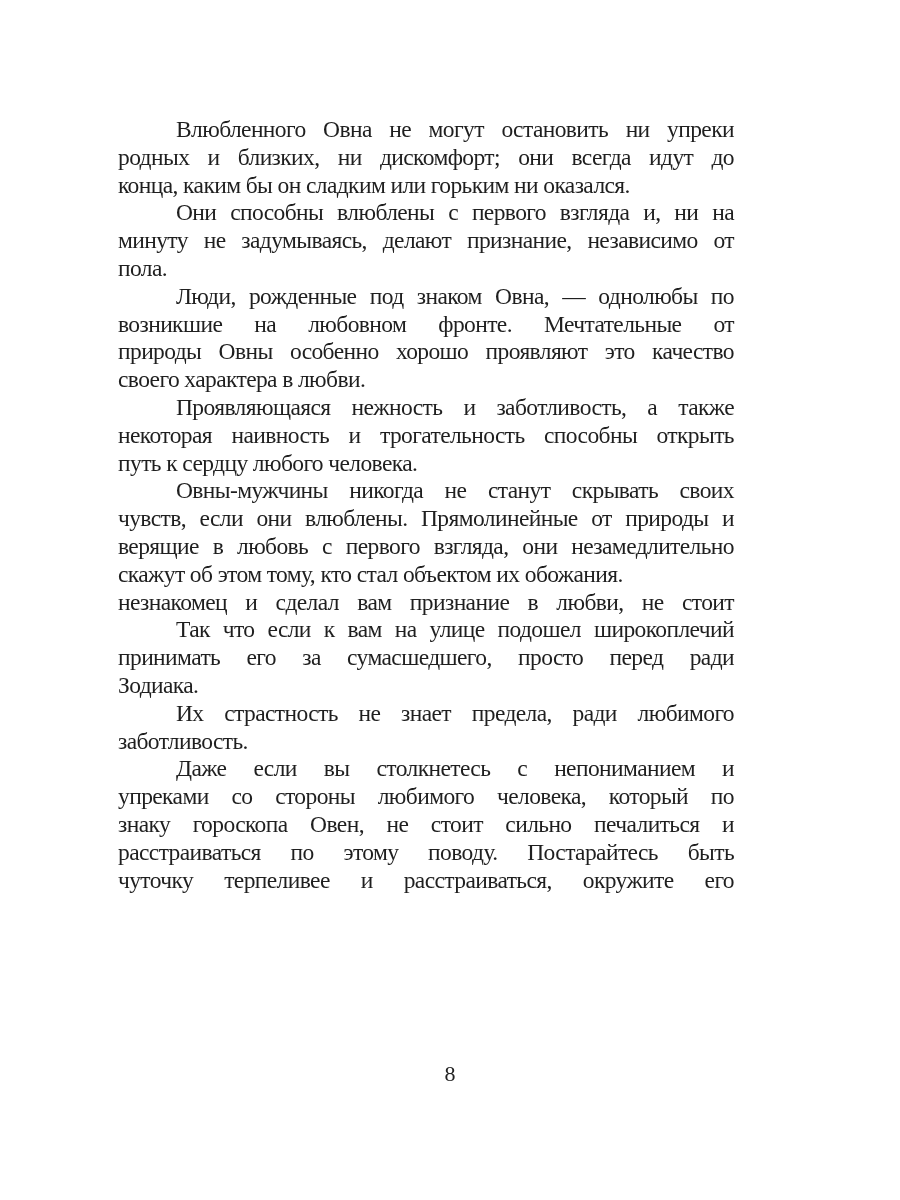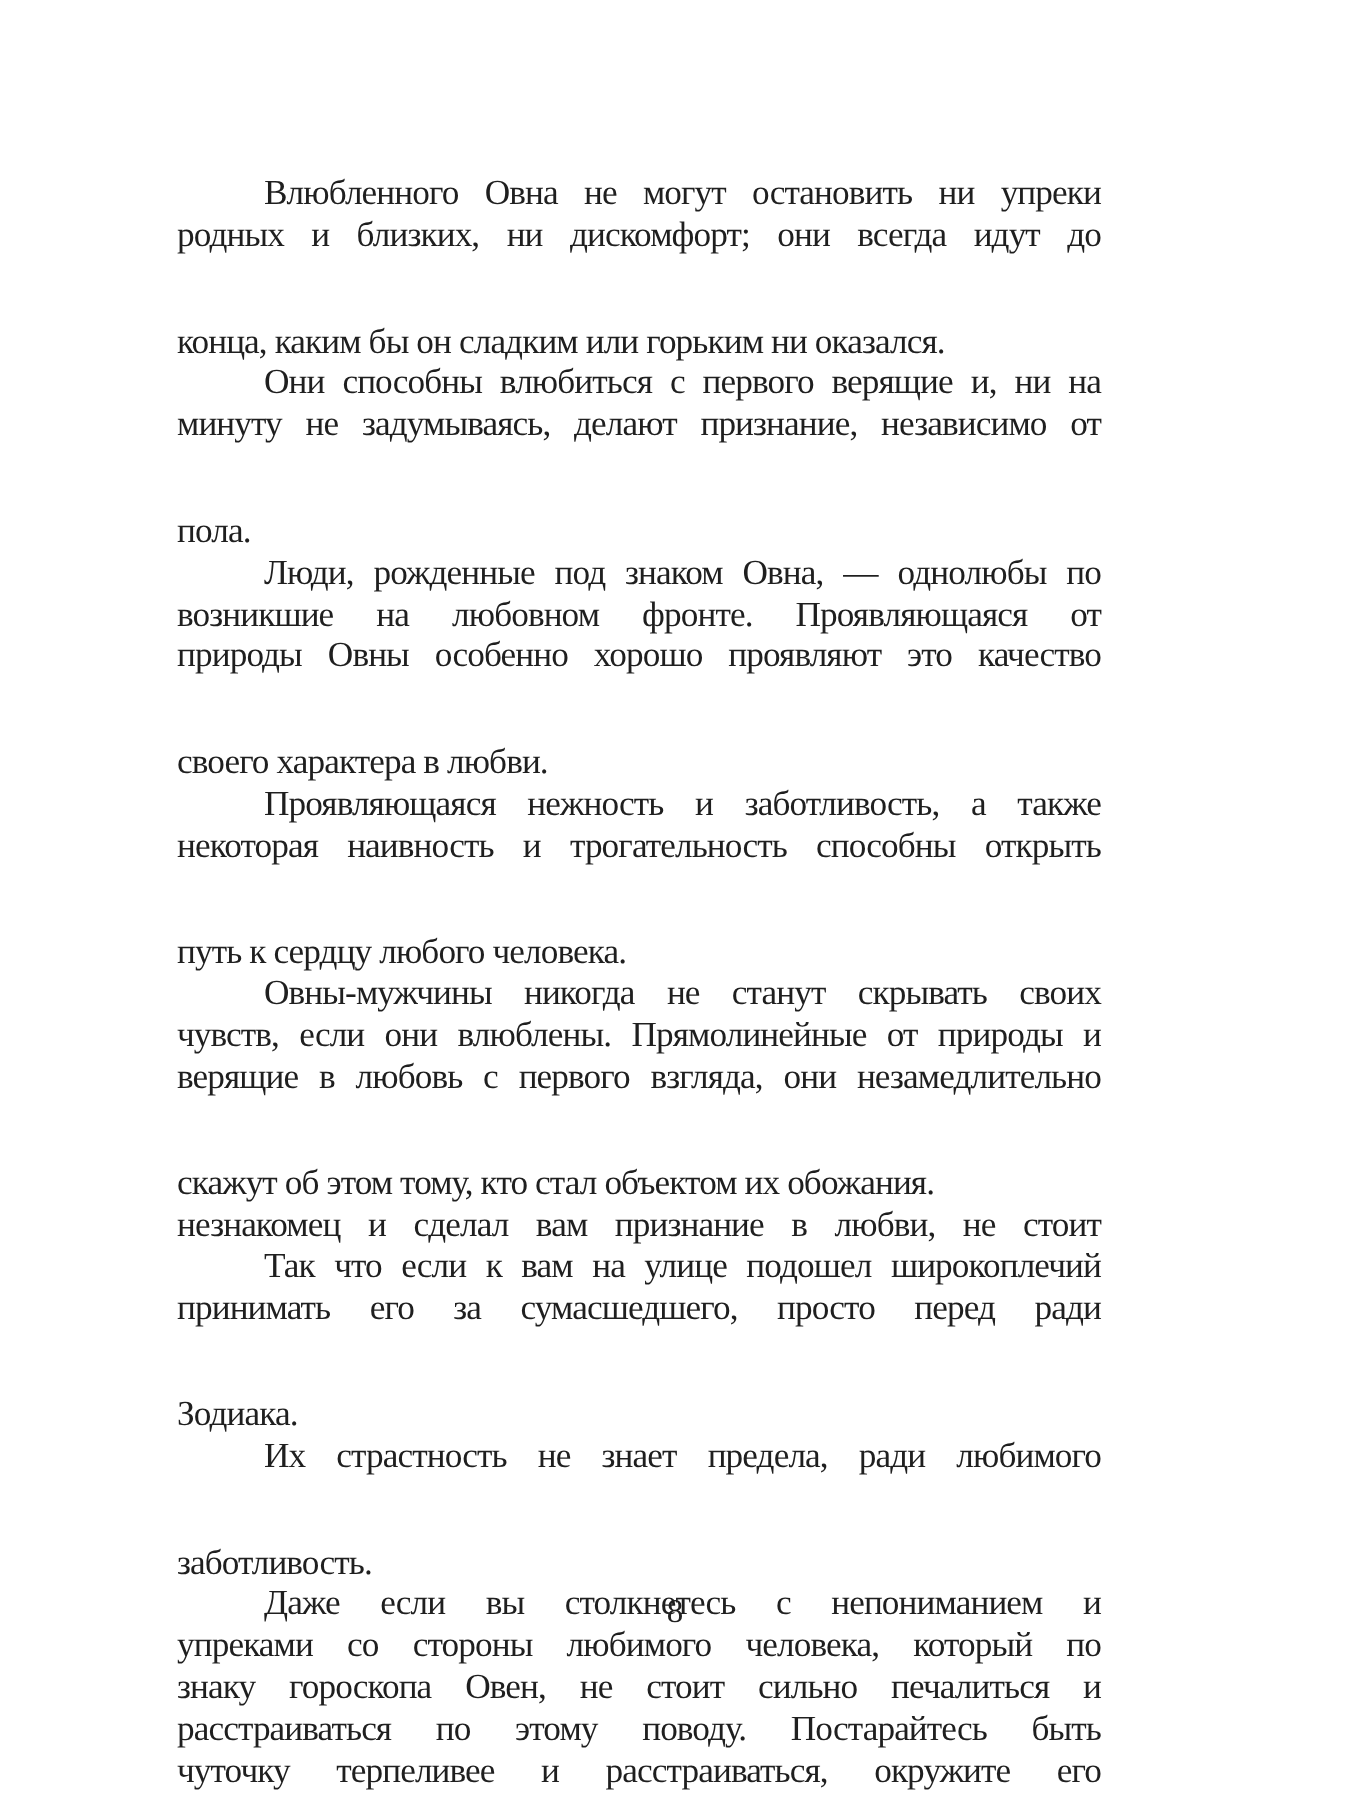--- a/index.html
+++ b/index.html
@@ -34,21 +34,20 @@
     line-height: 27.8px;
     font-size: 23.5px;
     white-space: nowrap;
     text-align: justify;
     text-align-last: justify;
     letter-spacing: -0.6px;
     transform-origin: left center;
   }
   .line.last {
     text-align-last: left;
-    margin-top: 43px;
   }
   .line.indent {
     padding-left: 58px;
     box-sizing: border-box;
   }
   .page-number {
     position: absolute;
     left: 0;
     width: 900px;
     top: 1061px;
@@ -62,27 +61,27 @@
 <body>
 
 <div class="page">
   <div class="text-block" id="text-block">
       <div>
         <span class="line indent">Влюбленного Овна не могут остановить ни упреки</span>
         <span class="line">родных и близких, ни дискомфорт; они всегда идут до</span>
         <span class="line last">конца, каким бы он сладким или горьким ни оказался.</span>
       </div>
       <div>
-        <span class="line indent">Они способны влюбиться с первого верящие и, ни на</span>
+        <span class="line indent">Они способны влюблены с первого взгляда и, ни на</span>
         <span class="line">минуту не задумываясь, делают признание, независимо от</span>
         <span class="line last">пола.</span>
       </div>
       <div>
         <span class="line indent">Люди, рожденные под знаком Овна, — однолюбы по</span>
-        <span class="line">возникшие на любовном фронте. Проявляющаяся от</span>
+        <span class="line">возникшие на любовном фронте. Мечтательные от</span>
         <span class="line">природы Овны особенно хорошо проявляют это качество</span>
         <span class="line last">своего характера в любви.</span>
       </div>
       <div>
         <span class="line indent">Проявляющаяся нежность и заботливость, а также</span>
         <span class="line">некоторая наивность и трогательность способны открыть</span>
         <span class="line last">путь к сердцу любого человека.</span>
       </div>
       <div>
         <span class="line indent">Овны-мужчины никогда не станут скрывать своих</span>

